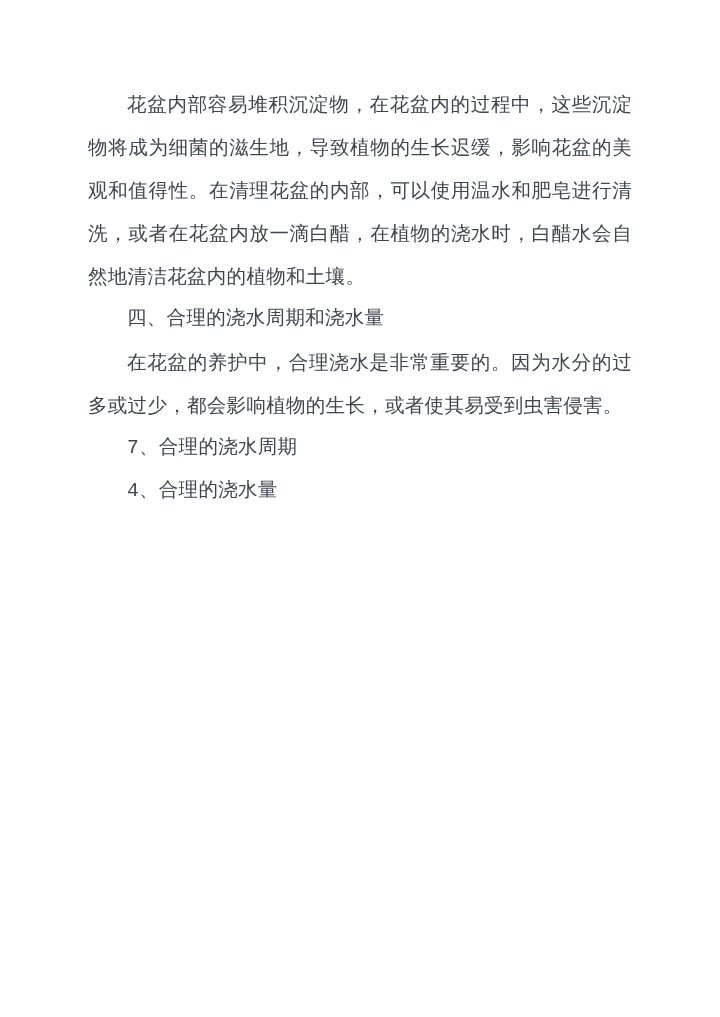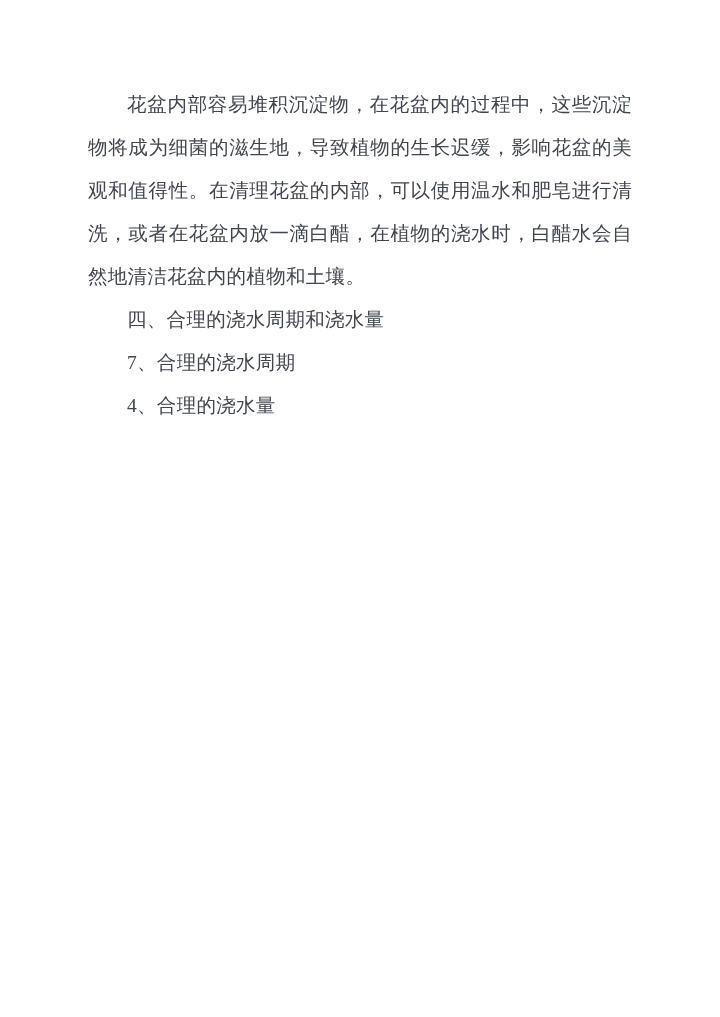--- a/index.html
+++ b/index.html
@@ -15,34 +15,35 @@
   }
   .page p {
     margin: 0;
     font-size: 19.5px;
     line-height: 43px;
     letter-spacing: 0.3px;
     color: inherit;
     text-indent: 2em;
   }
   .body-para { text-align: justify; }
-  .heading   { text-align: left; }
+  .heading   { text-align: left; font-family: Liberation Mono, monospace; }
   
   .h-sec  { margin-top: 51px; }
   .p2     { margin-top: 59px; }
   .h-sub1 { margin-top: 49px; }
   .p3     { margin-top: 14px; }
   .h-sub2 { margin-top: 53px; }
 </style>
 </head>
 <body style="color: rgb(64, 69, 78); background: rgb(255, 255, 255);">
 
 <div class="page">
   <p class="body-para p1">花盆内部容易堆积沉淀物，在花盆内的过程中，这些沉淀物将成为细菌的滋生地，导致植物的生长迟缓，影响花盆的美观和值得性。在清理花盆的内部，可以使用温水和肥皂进行清洗，或者在花盆内放一滴白醋，在植物的浇水时，白醋水会自然地清洁花盆内的植物和土壤。</p>
 
   <p class="heading h-sec">四、合理的浇水周期和浇水量</p>
 
+  <p class="body-para p2">在花盆的养护中，合理浇水是非常重要的。因为水分的过多或过少，都会影响植物的生长，或者使其易受到虫害侵害。</p>
 
   <p class="heading h-sub1">7、合理的浇水周期</p>
 
 
   <p class="heading h-sub2">4、合理的浇水量</p>
 </div>
 
 </body></html>

